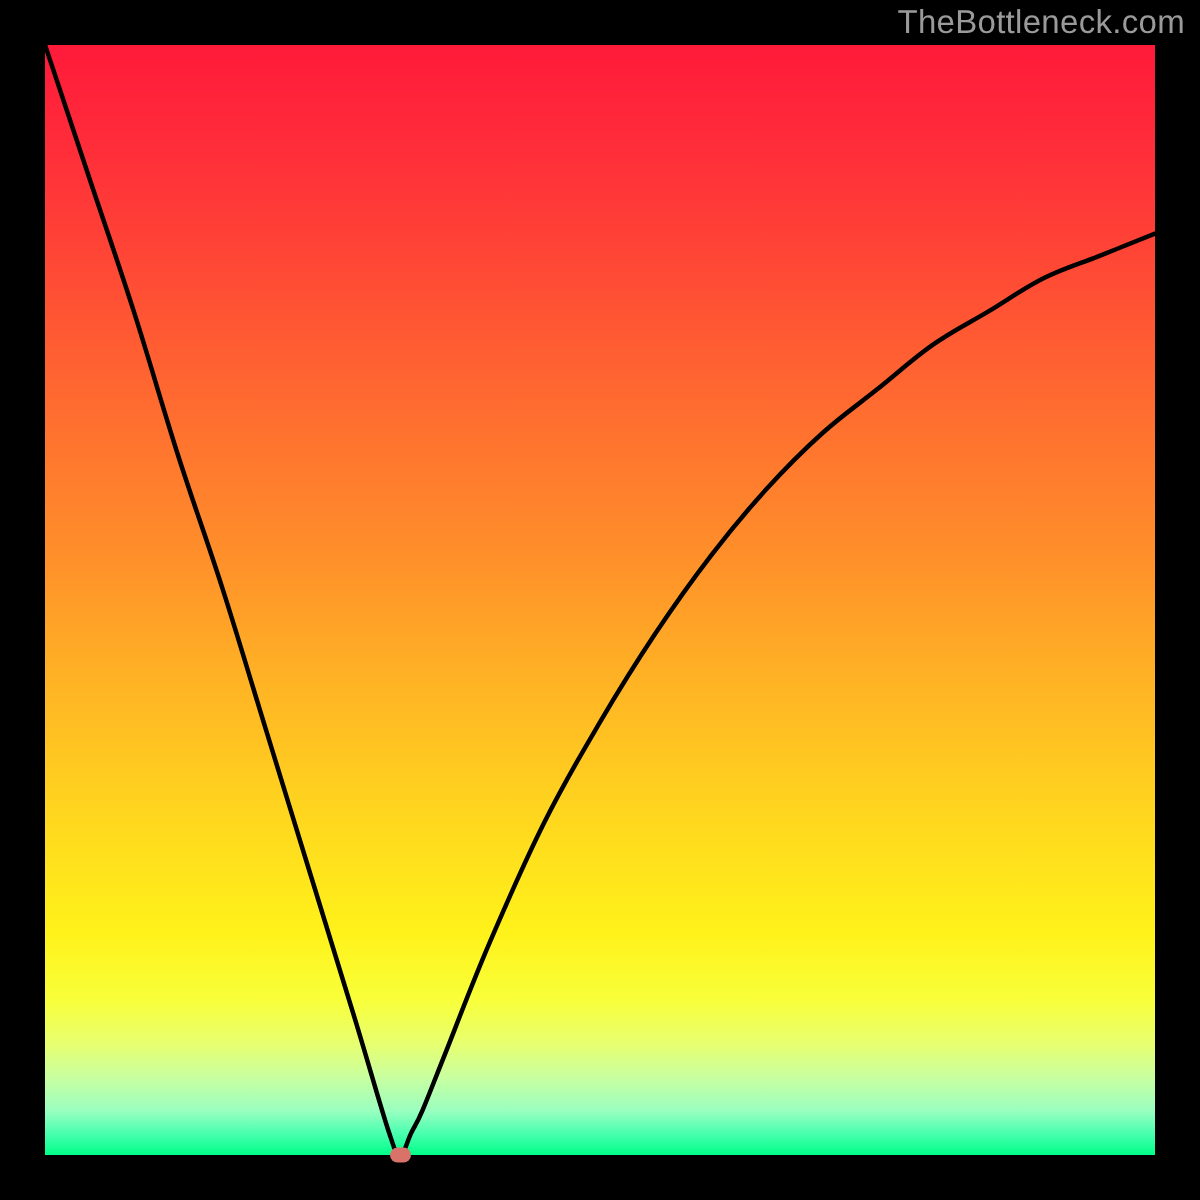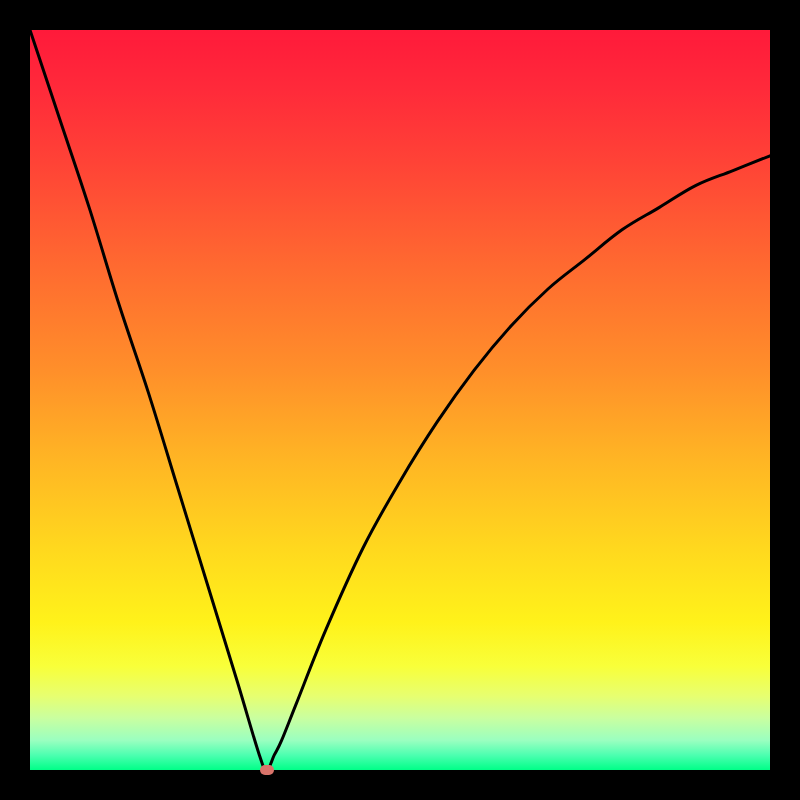--- a/index.html
+++ b/index.html
@@ -64,19 +64,20 @@
     height: 10px;
     border-radius: 6px;
     background: #d9736a;
     transform: translate(-50%, -50%);
   }
 </style>
 </head>
 <body>
 
 <div class="frame">
+  <div class="watermark">TheBottleneck.com</div>
   <div class="plot">
     <svg class="curve" viewBox="0 0 740 740" preserveAspectRatio="none">
       <path id="curve-path" d="M 0.00 0.00 C 5.33 15.98, 18.94 56.83, 29.60 88.80 C 40.26 120.77, 48.54 144.30, 59.20 177.60 C 69.86 210.90, 78.14 240.50, 88.80 273.80 C 99.46 307.10, 107.74 329.30, 118.40 362.60 C 129.06 395.90, 137.34 424.17, 148.00 458.80 C 158.66 493.43, 166.94 520.37, 177.60 555.00 C 188.26 589.63, 197.88 620.56, 207.20 651.20 C 216.52 681.84, 224.07 709.22, 229.40 725.20 C 234.73 741.18, 234.14 740.00, 236.80 740.00 C 239.46 740.00, 241.54 730.53, 244.20 725.20 C 246.86 719.87, 247.60 719.72, 251.60 710.40 C 255.60 701.08, 258.41 693.38, 266.40 673.40 C 274.39 653.42, 284.01 627.37, 296.00 599.40 C 307.99 571.43, 319.68 544.64, 333.00 518.00 C 346.32 491.36, 356.68 474.04, 370.00 451.40 C 383.32 428.76, 393.68 412.18, 407.00 392.20 C 420.32 372.22, 430.68 357.72, 444.00 340.40 C 457.32 323.08, 467.68 310.65, 481.00 296.00 C 494.32 281.35, 504.68 270.99, 518.00 259.00 C 531.32 247.01, 541.68 240.06, 555.00 229.40 C 568.32 218.74, 578.68 209.12, 592.00 199.80 C 605.32 190.48, 615.68 185.59, 629.00 177.60 C 642.32 169.61, 652.68 162.06, 666.00 155.40 C 679.32 148.74, 689.68 145.93, 703.00 140.60 C 716.32 135.27, 733.34 128.46, 740.00 125.80" fill="none" stroke="#000" stroke-width="3" stroke-linejoin="round" stroke-linecap="round"></path>
     </svg>
     <div id="min-marker" class="marker" style="left: 236.8px; top: 740px; background: rgb(217, 115, 106);"></div>
   </div>
 </div>
 
 </body></html>

